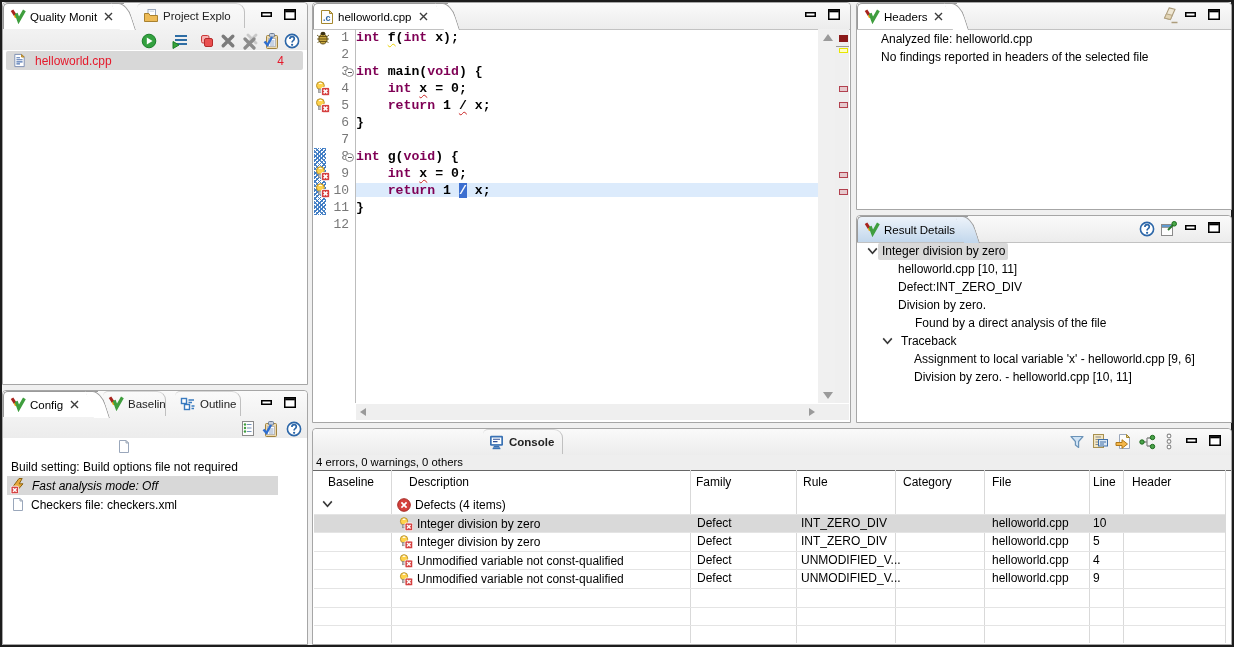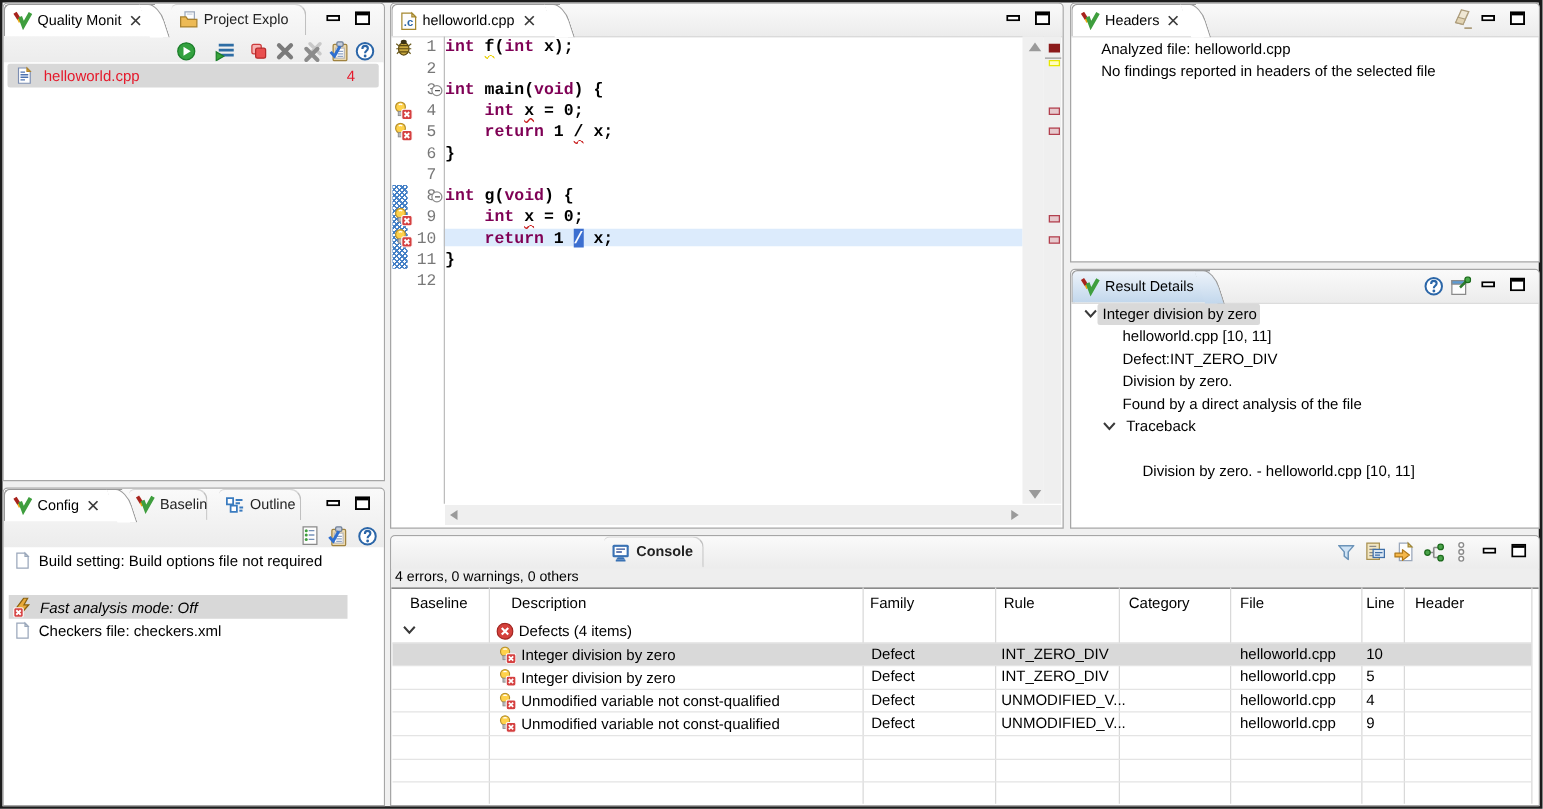--- a/index.html
+++ b/index.html
@@ -209,21 +209,21 @@
         </svg>
       </div>
   <div class="r" style="left:283px;top:30px;width:16px;height:16px;">
         <svg width="16" height="16" viewBox="0 0 16 16">
           <circle cx="8" cy="8" r="6.6" fill="#fff" stroke="#2b66a8" stroke-width="1.6"></circle>
           <path d="M5.9 6.1 C5.9 4.5 6.9 3.7 8.1 3.7 C9.4 3.7 10.3 4.6 10.3 5.8 C10.3 6.9 9.6 7.4 8.9 7.9 C8.3 8.3 8.1 8.7 8.1 9.5" fill="none" stroke="#2b66a8" stroke-width="1.7"></path>
           <circle cx="8.1" cy="11.8" r="1.15" fill="#2b66a8"></circle>
         </svg>
       </div>
 
-  <div class="row" style="left:8px;top:48px;height:19px;">
+  <div class="row" style="left:8px;top:48px;height:19px;flex-direction:column;">
     <span class="ico">
           <svg width="14" height="15" viewBox="0 0 14 15">
             <path d="M2.5 1.5 h6.5 l2.5 2.5 v9.5 h-9z" fill="#fff" stroke="#9aa7bb"></path>
             <path d="M9 1.5 l2.5 2.5 h-2.5z" fill="#f5f0da" stroke="#9aa7bb"></path>
           </svg>
         </span>
     <span>Build setting: Build options file not required</span>
   </div>
   <div class="row" style="left:4px;top:85px;height:19px;width:271px;background:#d8d8d8;font-style:italic;">
     <span class="ico" style="margin-left:3px;">
@@ -457,27 +457,28 @@
   <div class="r" style="left:21px;top:27px;width:130px;height:17px;background:#d9d9d9;border-radius:2px;"></div>
   <div class="r" style="left:10px;top:31px;">
         <svg width="11" height="8" viewBox="0 0 11 8">
           <path d="M1.2 1.4 L5.5 6.2 L9.8 1.4" stroke="#3a3a3a" stroke-width="1.6" fill="none"></path>
         </svg>
       </div>
   <div class="r" style="left:25px;top:26px;height:18px;line-height:18px;">Integer division by zero</div>
   <div class="r" style="left:41px;top:44px;height:18px;line-height:18px;">helloworld.cpp [10, 11]</div>
   <div class="r" style="left:41px;top:62px;height:18px;line-height:18px;">Defect:INT_ZERO_DIV</div>
   <div class="r" style="left:41px;top:80px;height:18px;line-height:18px;">Division by zero.</div>
-  <div class="r" style="left:41px;top:98px;height:18px;line-height:18px;text-align:center;">Found by a direct analysis of the file</div>
+  <div class="r" style="left:58px;top:98px;height:18px;line-height:18px;text-align:center;">Found by a direct analysis of the file</div>
   <div class="r" style="left:25px;top:121px;">
         <svg width="11" height="8" viewBox="0 0 11 8">
           <path d="M1.2 1.4 L5.5 6.2 L9.8 1.4" stroke="#3a3a3a" stroke-width="1.6" fill="none"></path>
         </svg>
       </div>
   <div class="r" style="left:44px;top:116px;height:18px;line-height:18px;">Traceback</div>
+  <div class="r" style="left:57px;top:134px;height:18px;line-height:18px;">Assignment to local variable 'x' - helloworld.cpp [9, 6]</div>
   <div class="r" style="left:57px;top:152px;height:18px;line-height:18px;">Division by zero. - helloworld.cpp [10, 11]</div>
 </div>
 
 <div class="panel" style="left:310px;top:426px;width:920px;height:217px;">
   <div class="tabbar"></div>
   <div class="tab unsel" style="left:170px;width:80px;">
     <svg width="16" height="15" viewBox="0 0 16 15">
           <rect x="1" y="0.8" width="13" height="10" rx="1.2" fill="#3a72b4"></rect>
           <rect x="2.7" y="2.5" width="9.6" height="6.6" fill="#fff"></rect>
           <g stroke="#2f4f96" stroke-width="1.1">

